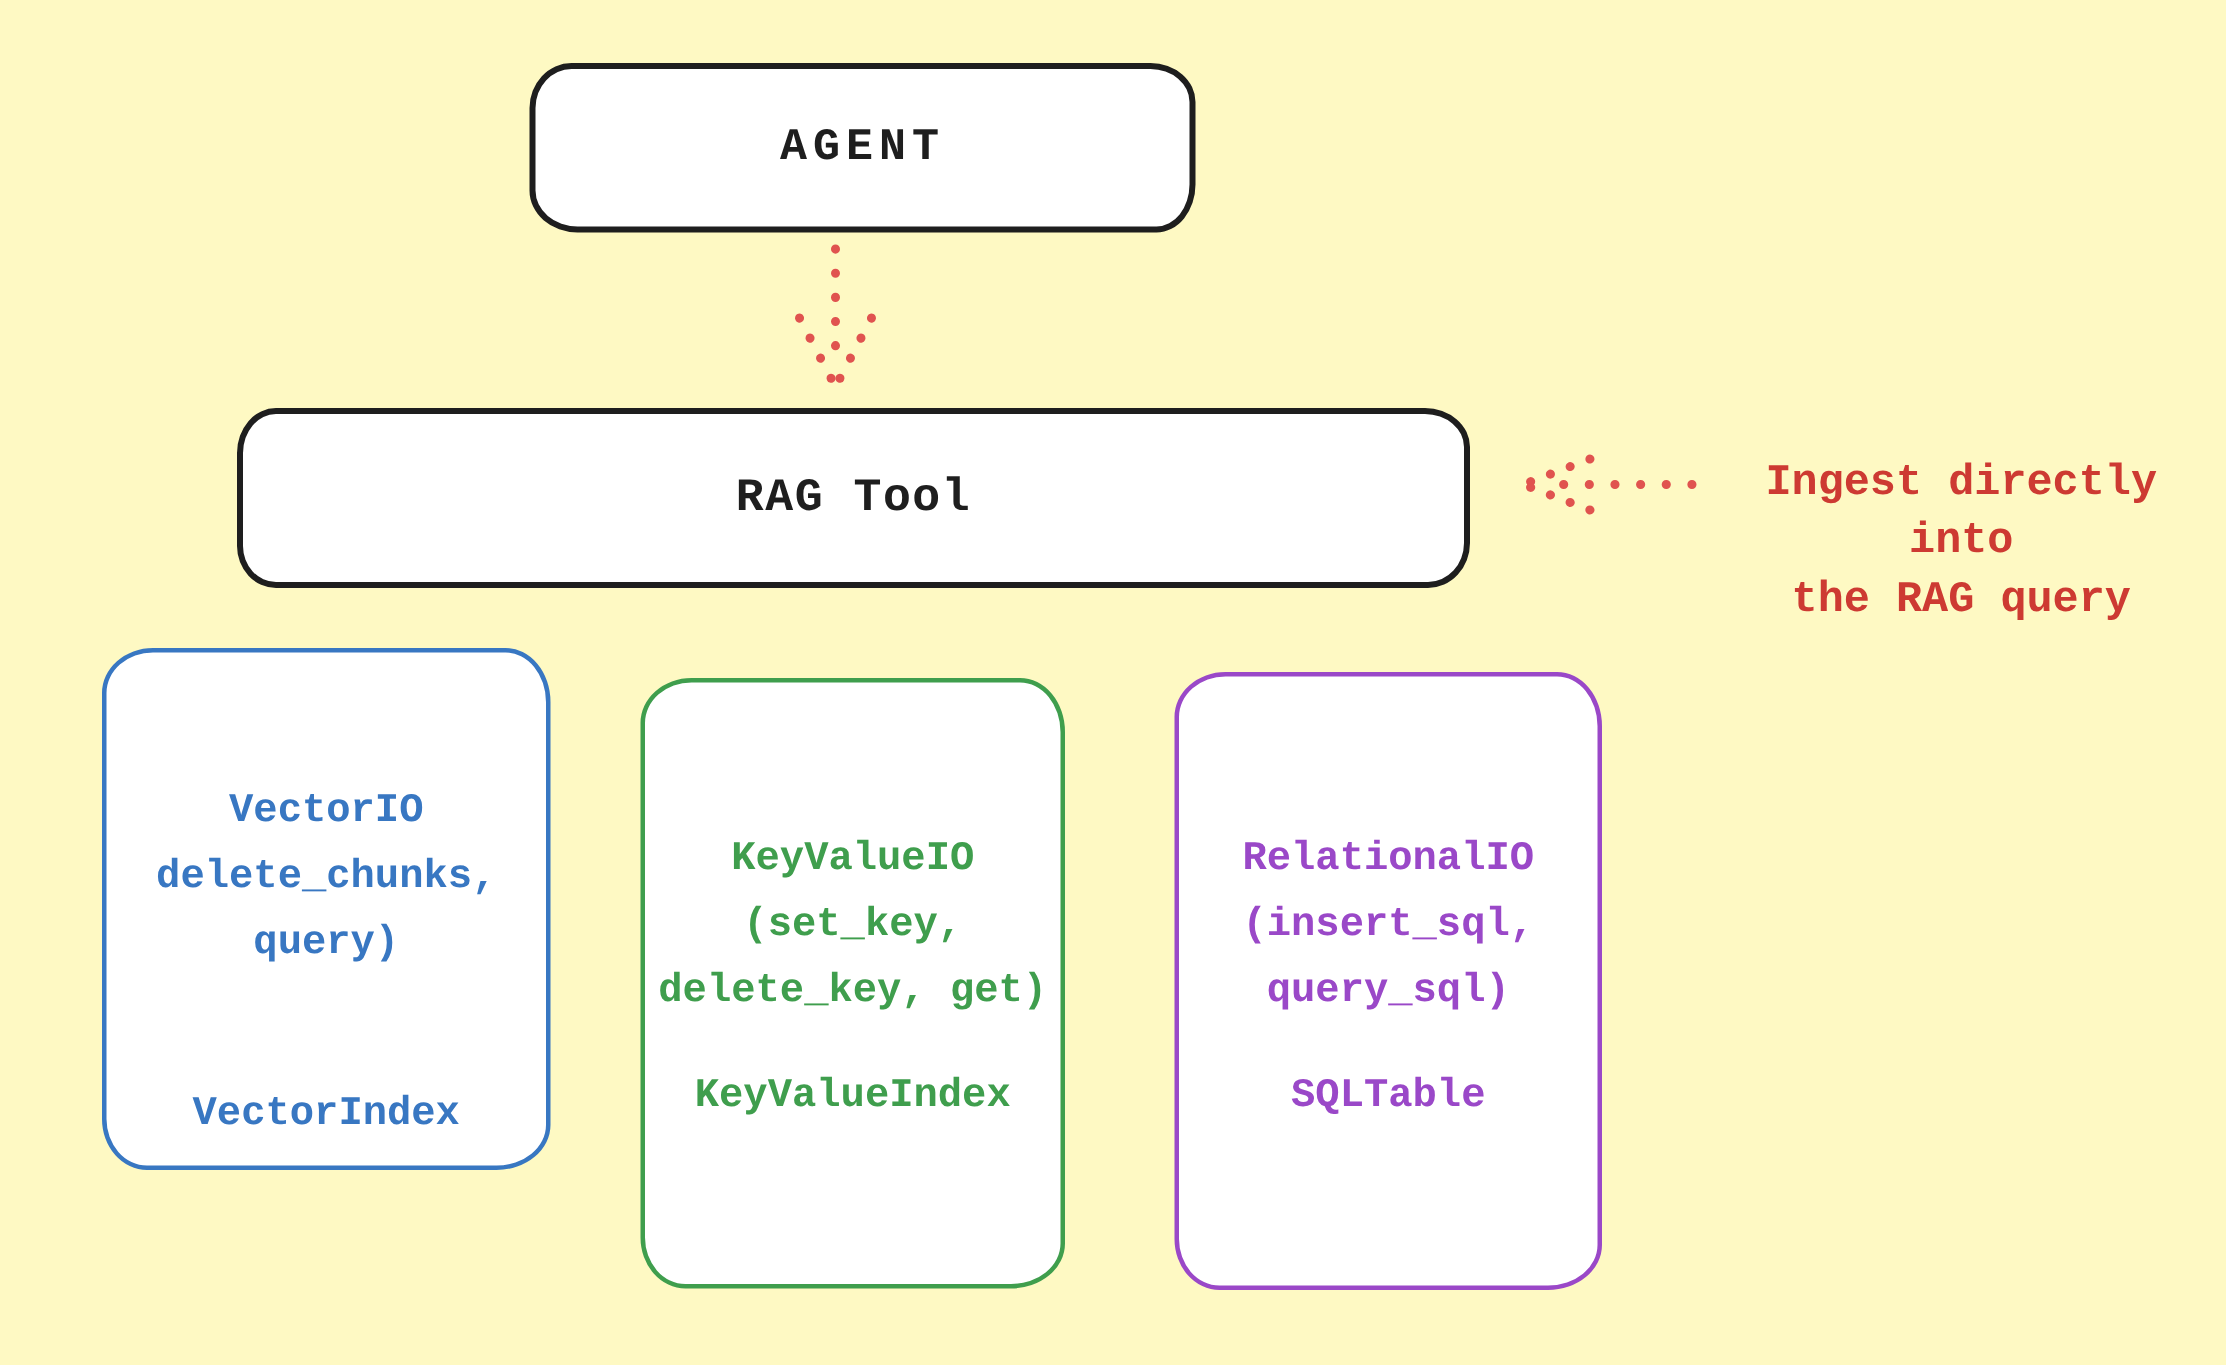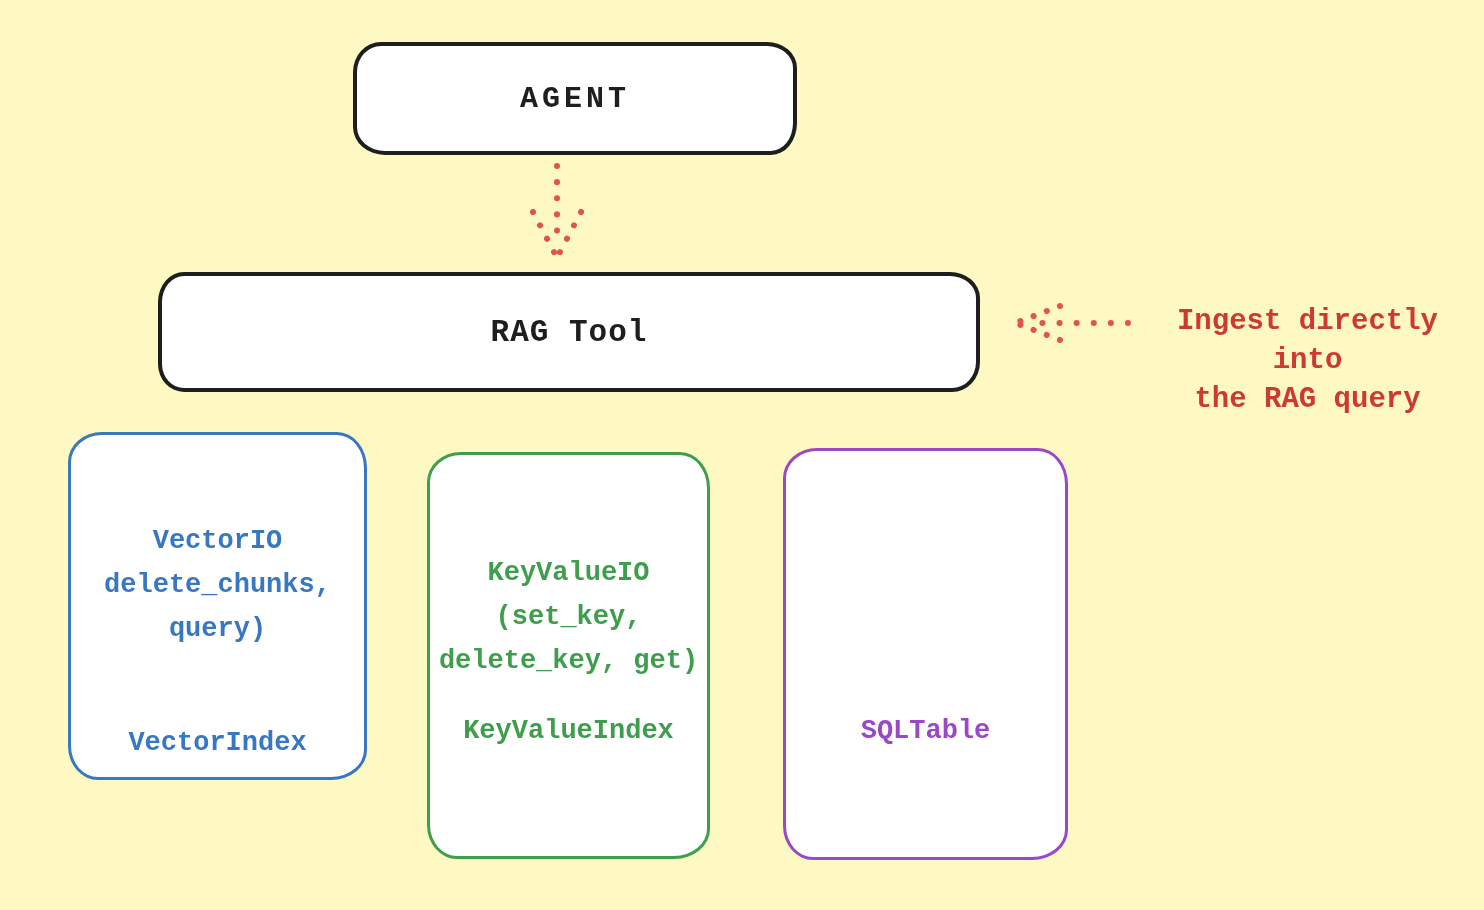--- a/index.html
+++ b/index.html
@@ -140,16 +140,21 @@
   <div class="iobox iobox-keyvalue">
     <div class="iotitle">
       <div>KeyValueIO</div>
       <div>(set_key,</div>
       <div>delete_key, get)</div>
     </div>
     <div class="ioindex">KeyValueIndex</div>
   </div>
 
   <div class="iobox iobox-relational">
+    <div class="iotitle">
+      <div>RelationalIO</div>
+      <div>(insert_sql,</div>
+      <div>query_sql)</div>
+    </div>
     <div class="ioindex">SQLTable</div>
   </div>
 
 </div>
 
 </body></html>

